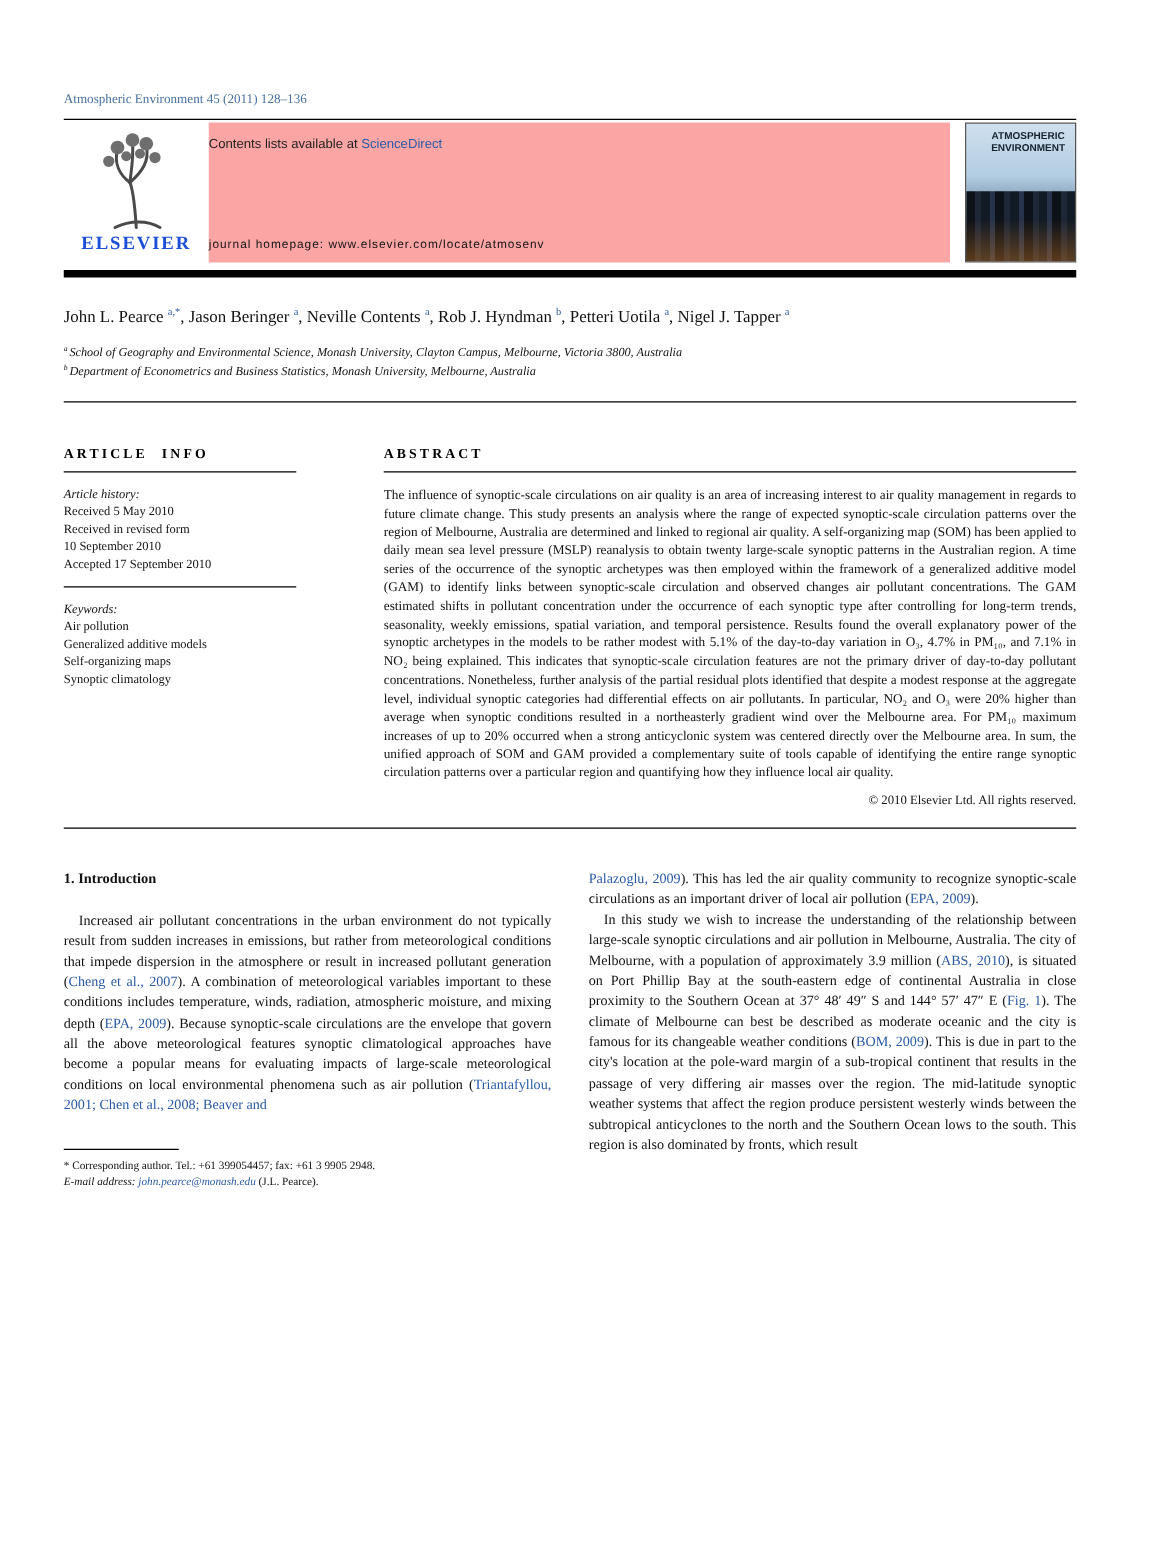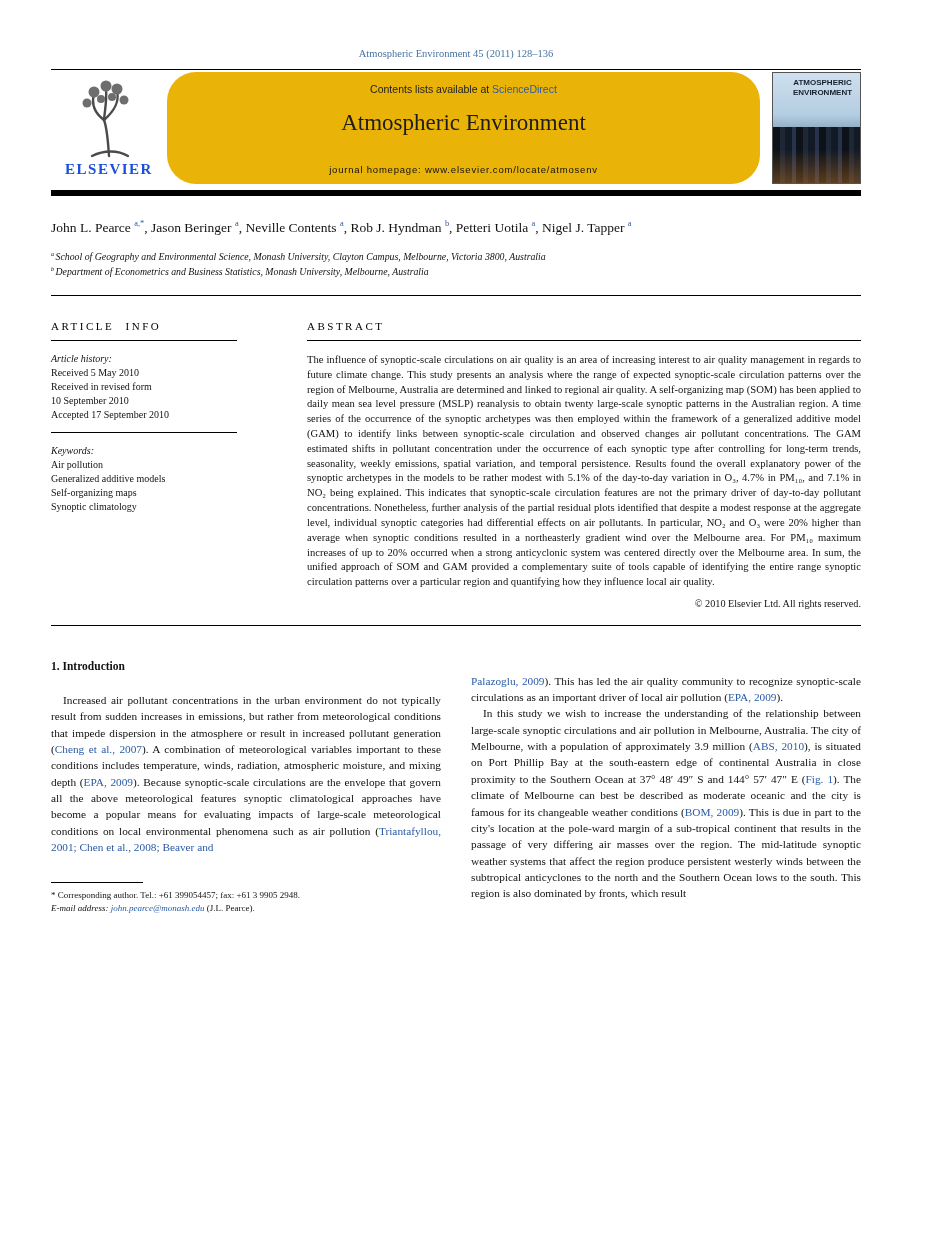--- a/index.html
+++ b/index.html
@@ -4,29 +4,29 @@
 <style>
   * { box-sizing: border-box; margin: 0; padding: 0; }
   html, body { background: #ffffff; }
   body {
     width: 925px; height: 1234px;
     font-family: "Liberation Serif", "DejaVu Serif", serif;
     color: #111; position: relative; overflow: hidden;
   }
   .content { padding: 0 64px 0 51px; }
 
-  .citation { text-align: center; padding-top: 48px; font-size: 10.5px; color: #47729f; }
+  .citation { text-align: left; padding-top: 74px; font-size: 10.5px; color: #47729f; }
 
   hr.rule { border: none; border-top: 1px solid #000; height: 0; }
   .rule-top { margin-top: 10px; }
 
   .masthead { display: flex; margin-top: 2px; height: 112px; }
   .logo-col { width: 116px; display: flex; flex-direction: column; align-items: center; padding-top: 4px; }
   .elsevier-text { color: #1d4ed8; font-size: 15px; font-weight: bold; letter-spacing: 1.5px; margin-top: 1px; }
-  .mast-center { flex: 1; background: #eab308; display: flex; flex-direction: column; align-items: center; padding: 11px 0 9px; border-radius: 29px; }
+  .mast-center { flex: 1; background: #fca5a5; display: flex; flex-direction: column; align-items: flex-start; padding: 11px 0 9px; }
   .contents-line { font-family: "Liberation Sans", sans-serif; font-size: 10.5px; color: #222; }
   .mast-title { font-size: 23px; margin-top: 15px; color: #1c1c1c; }
   .homepage-line { margin-top: auto; font-family: "Liberation Sans", sans-serif; font-size: 9.5px; letter-spacing: 0.8px; color: #111; }
   .cover-col { width: 89px; margin-left: 12px; }
   .cover { width: 89px; height: 112px; border: 1px solid #555; position: relative; overflow: hidden;
     background: linear-gradient(180deg, #cfe0ee 0%, #b3cde2 38%, #8fa8bf 52%, #46586e 66%, #1c2533 100%); }
   .cover-title { position: absolute; top: 5px; left: 12px; right: 0; text-align: center;
     font-family: "Liberation Sans", sans-serif; font-weight: bold; font-size: 8px; line-height: 1.2; color: #16212e; }
   .cover-buildings { position: absolute; bottom: 0; left: 0; right: 0; height: 56px;
     background:
@@ -39,29 +39,29 @@
   .authors { margin-top: 23px; font-size: 13.5px; }
   .sup { vertical-align: super; font-size: 0.62em; }
   .link { color: #2a5aa5; }
   .i { font-style: italic; }
   .affiliations { margin-top: 13px; font-size: 9.8px; font-style: italic; line-height: 1.55; }
   .rule-authors { margin-top: 16px; }
 
   .info-section { display: flex; }
   .info-left { width: 186px; margin-right: 70px; }
   .info-right { flex: 1; }
-  .col-heading { font-size: 11px; letter-spacing: 2.5px; word-spacing: 6px; margin-top: 24px; color: #000; }
+  .col-heading { font-size: 11px; letter-spacing: 2.5px; word-spacing: 6px; margin-top: 35px; color: #000; font-weight: bold; }
   .heading-rule { margin-top: 8px; }
   .history, .keywords { margin-top: 11px; font-size: 10px; line-height: 1.4; }
   .mid-rule { margin-top: 10px; }
   .abstract-text { margin-top: 12px; font-size: 10.6px; line-height: 1.4; text-align: justify; }
   .abstract-copyright { text-align: right; font-size: 10.2px; margin-top: 8px; }
   .section-rule { margin-top: 16px; }
 
-  .body-cols { display: flex; margin-top: 32px; align-items: center; }
+  .body-cols { display: flex; margin-top: 32px; }
   .body-col { width: 390px; font-size: 11.3px; line-height: 1.45; text-align: justify; }
   .body-col.left { margin-right: 30px; }
   .section-heading { font-weight: bold; font-size: 11.5px; margin-bottom: 17px; }
   .para.indent { text-indent: 12px; }
 
   .footnote { margin-top: 26px; font-size: 9px; line-height: 1.55; text-align: left; }
   .footnote-rule { width: 92px; border-top: 1px solid #000; margin-bottom: 6px; }
   .footer-lines { margin-top: 20px; font-size: 9.5px; line-height: 1.5; text-align: left; }
 </style>
 </head>
@@ -90,21 +90,20 @@
           <circle cx="48" cy="24" r="4.5"></circle>
           <circle cx="25" cy="23" r="4"></circle>
           <circle cx="36" cy="21" r="4"></circle>
         </g>
       </svg>
       <div class="elsevier-text">ELSEVIER</div>
     </div>
 
     <div class="mast-center">
       <div class="contents-line"><span>Contents lists available at </span><span class="link">ScienceDirect</span></div>
-      <div class="mast-title">Atmospheric Environment</div>
       <div class="homepage-line">journal homepage: www.elsevier.com/locate/atmosenv</div>
     </div>
 
     <div class="cover-col">
       <div class="cover">
         <div class="cover-title">
           <div>ATMOSPHERIC</div>
           <div>ENVIRONMENT</div>
         </div>
         <div class="cover-buildings"></div>

